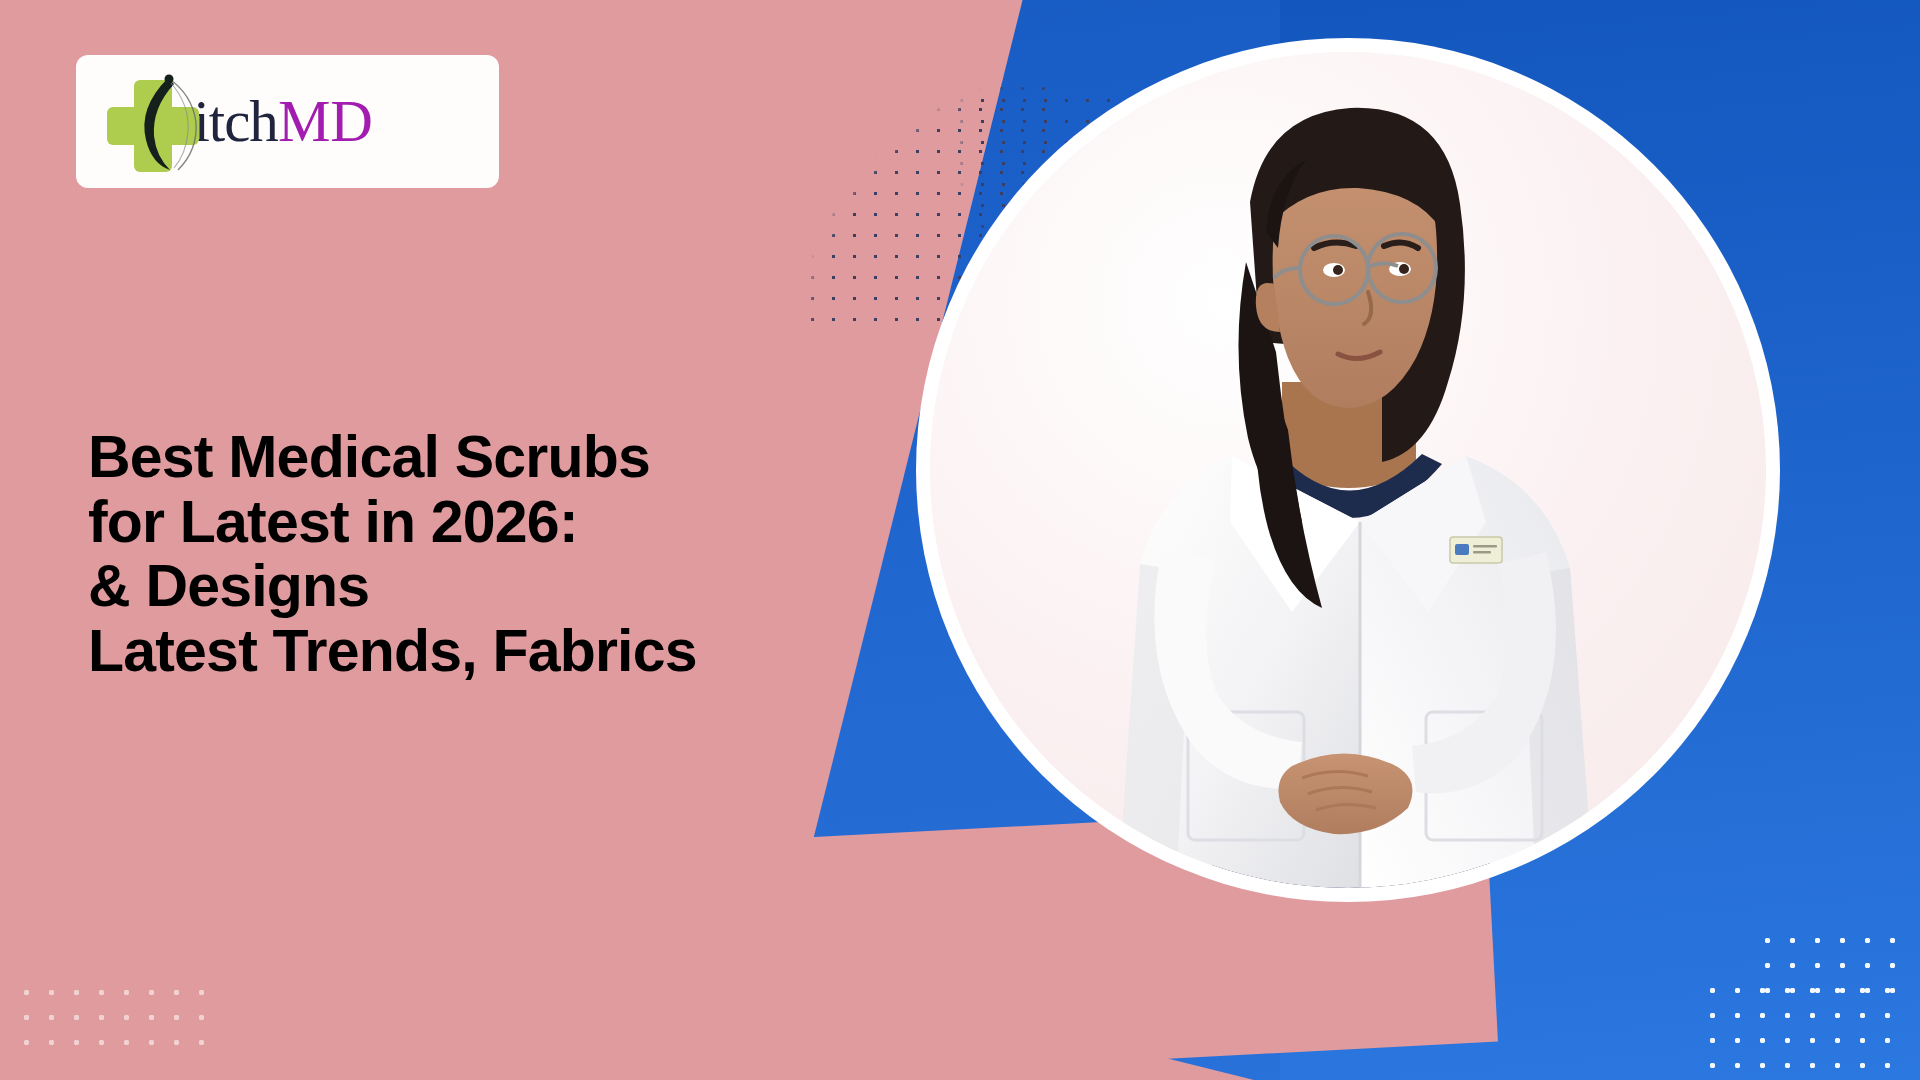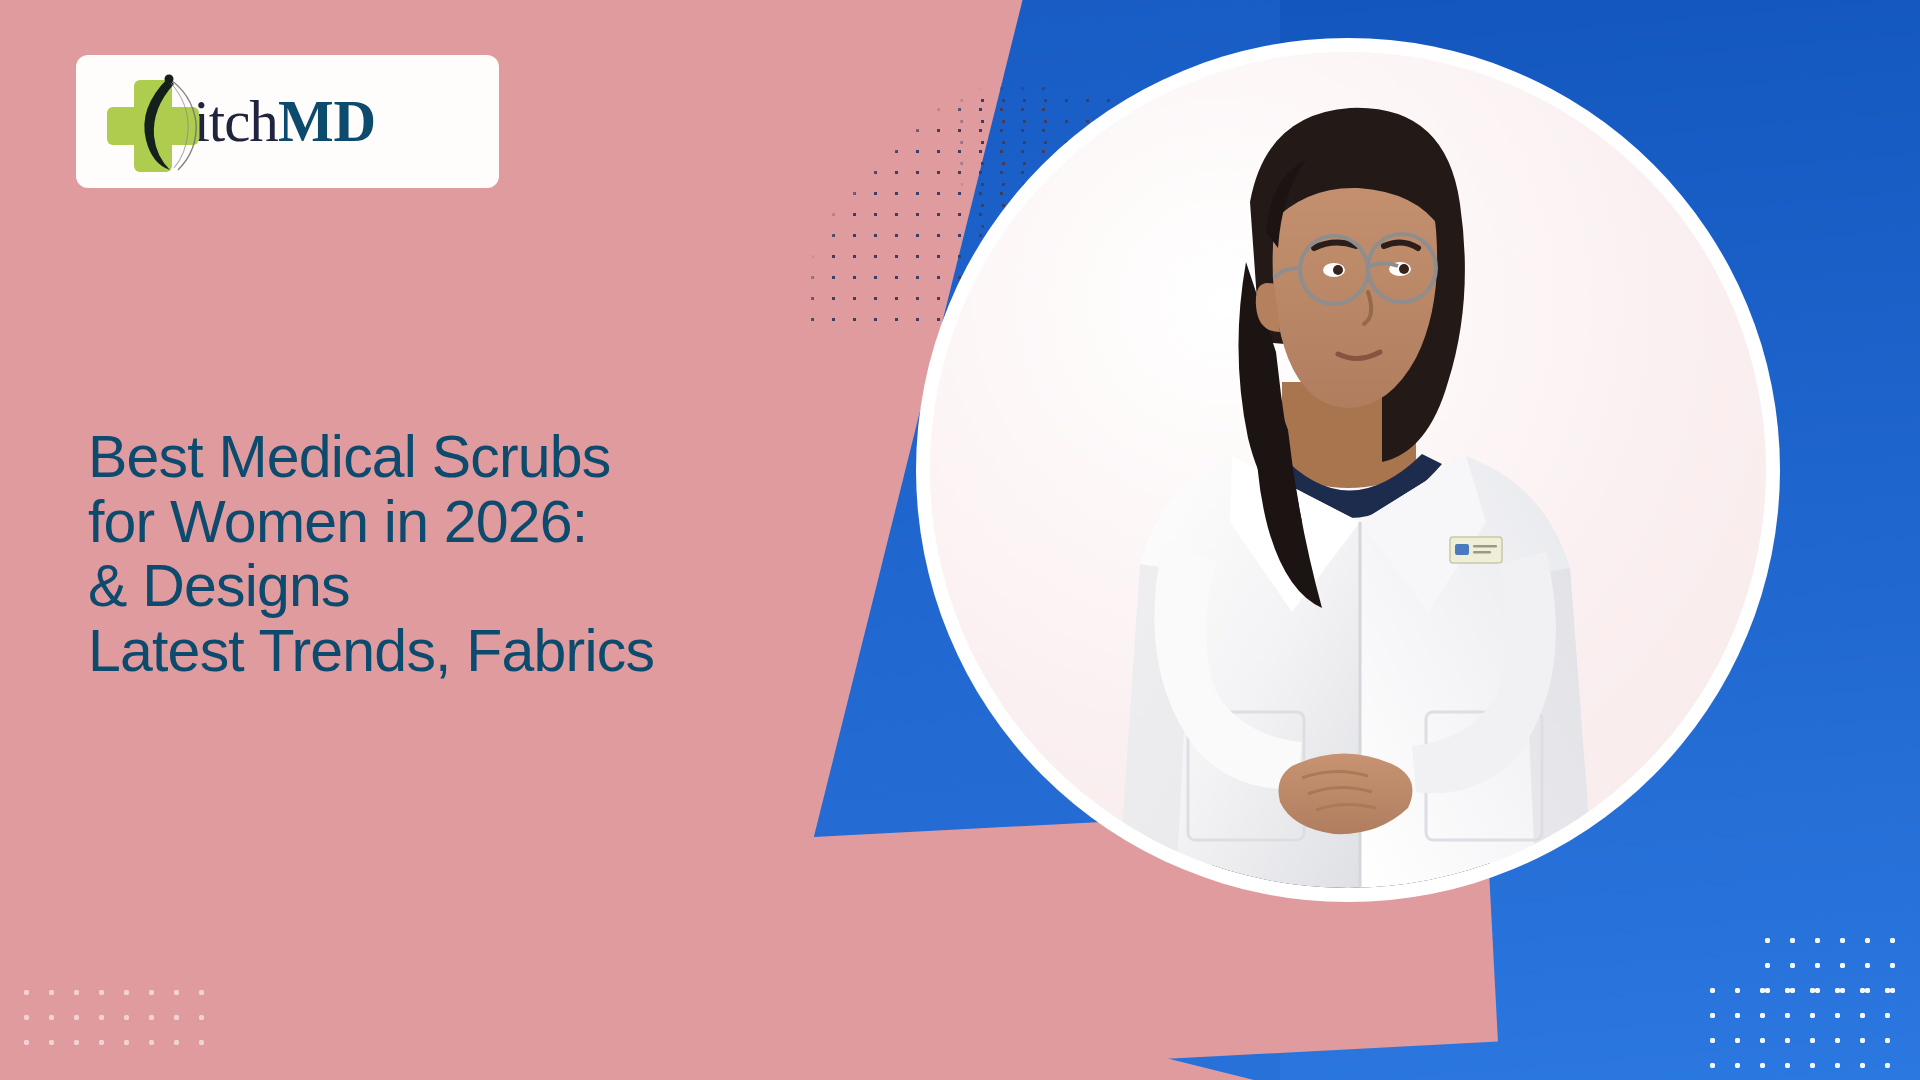--- a/index.html
+++ b/index.html
@@ -117,30 +117,30 @@
 
   .logo-word {
     font-family:"Liberation Serif", serif;
     font-size:59px;
     line-height:1;
     letter-spacing:-1px;
     margin-left:-30px;
     white-space:nowrap;
   }
   .logo-word .w1 { color:#20243F; font-weight:400; }
-  .logo-word .w2 { color:#0c4a6e; font-weight:700; letter-spacing:0px; }
+  .logo-word .w2 { color:#a21caf; font-weight:400; letter-spacing:0px; }
 
   
   .headline {
     position:absolute;
     left:88px; top:425px;
     width:830px;
-    color:#0c4a6e;
+    color:#000000;
     font-size:59px;
-    font-weight:normal;
+    font-weight:bold;
     line-height:1.095;
     letter-spacing:-0.8px;
   }
   .headline .ln { display:block; white-space:nowrap; }
 </style>
 </head>
 <body>
 
 <div id="stage">
 
@@ -255,18 +255,18 @@
         <circle cx="57" cy="9" r="4.5" fill="#14201C"></circle>
       </svg>
     </div>
     <div class="logo-word">
       <span class="w1">titch</span><span class="w2">MD</span>
     </div>
   </div>
 
   <h1 class="headline">
     <span class="ln">Best Medical Scrubs</span>
-    <span class="ln">for Women in 2026:</span>
+    <span class="ln">for Latest in 2026:</span>
     <span class="ln">&amp; Designs</span>
     <span class="ln">Latest Trends, Fabrics</span>
   </h1>
 
 </div>
 
 </body></html>

